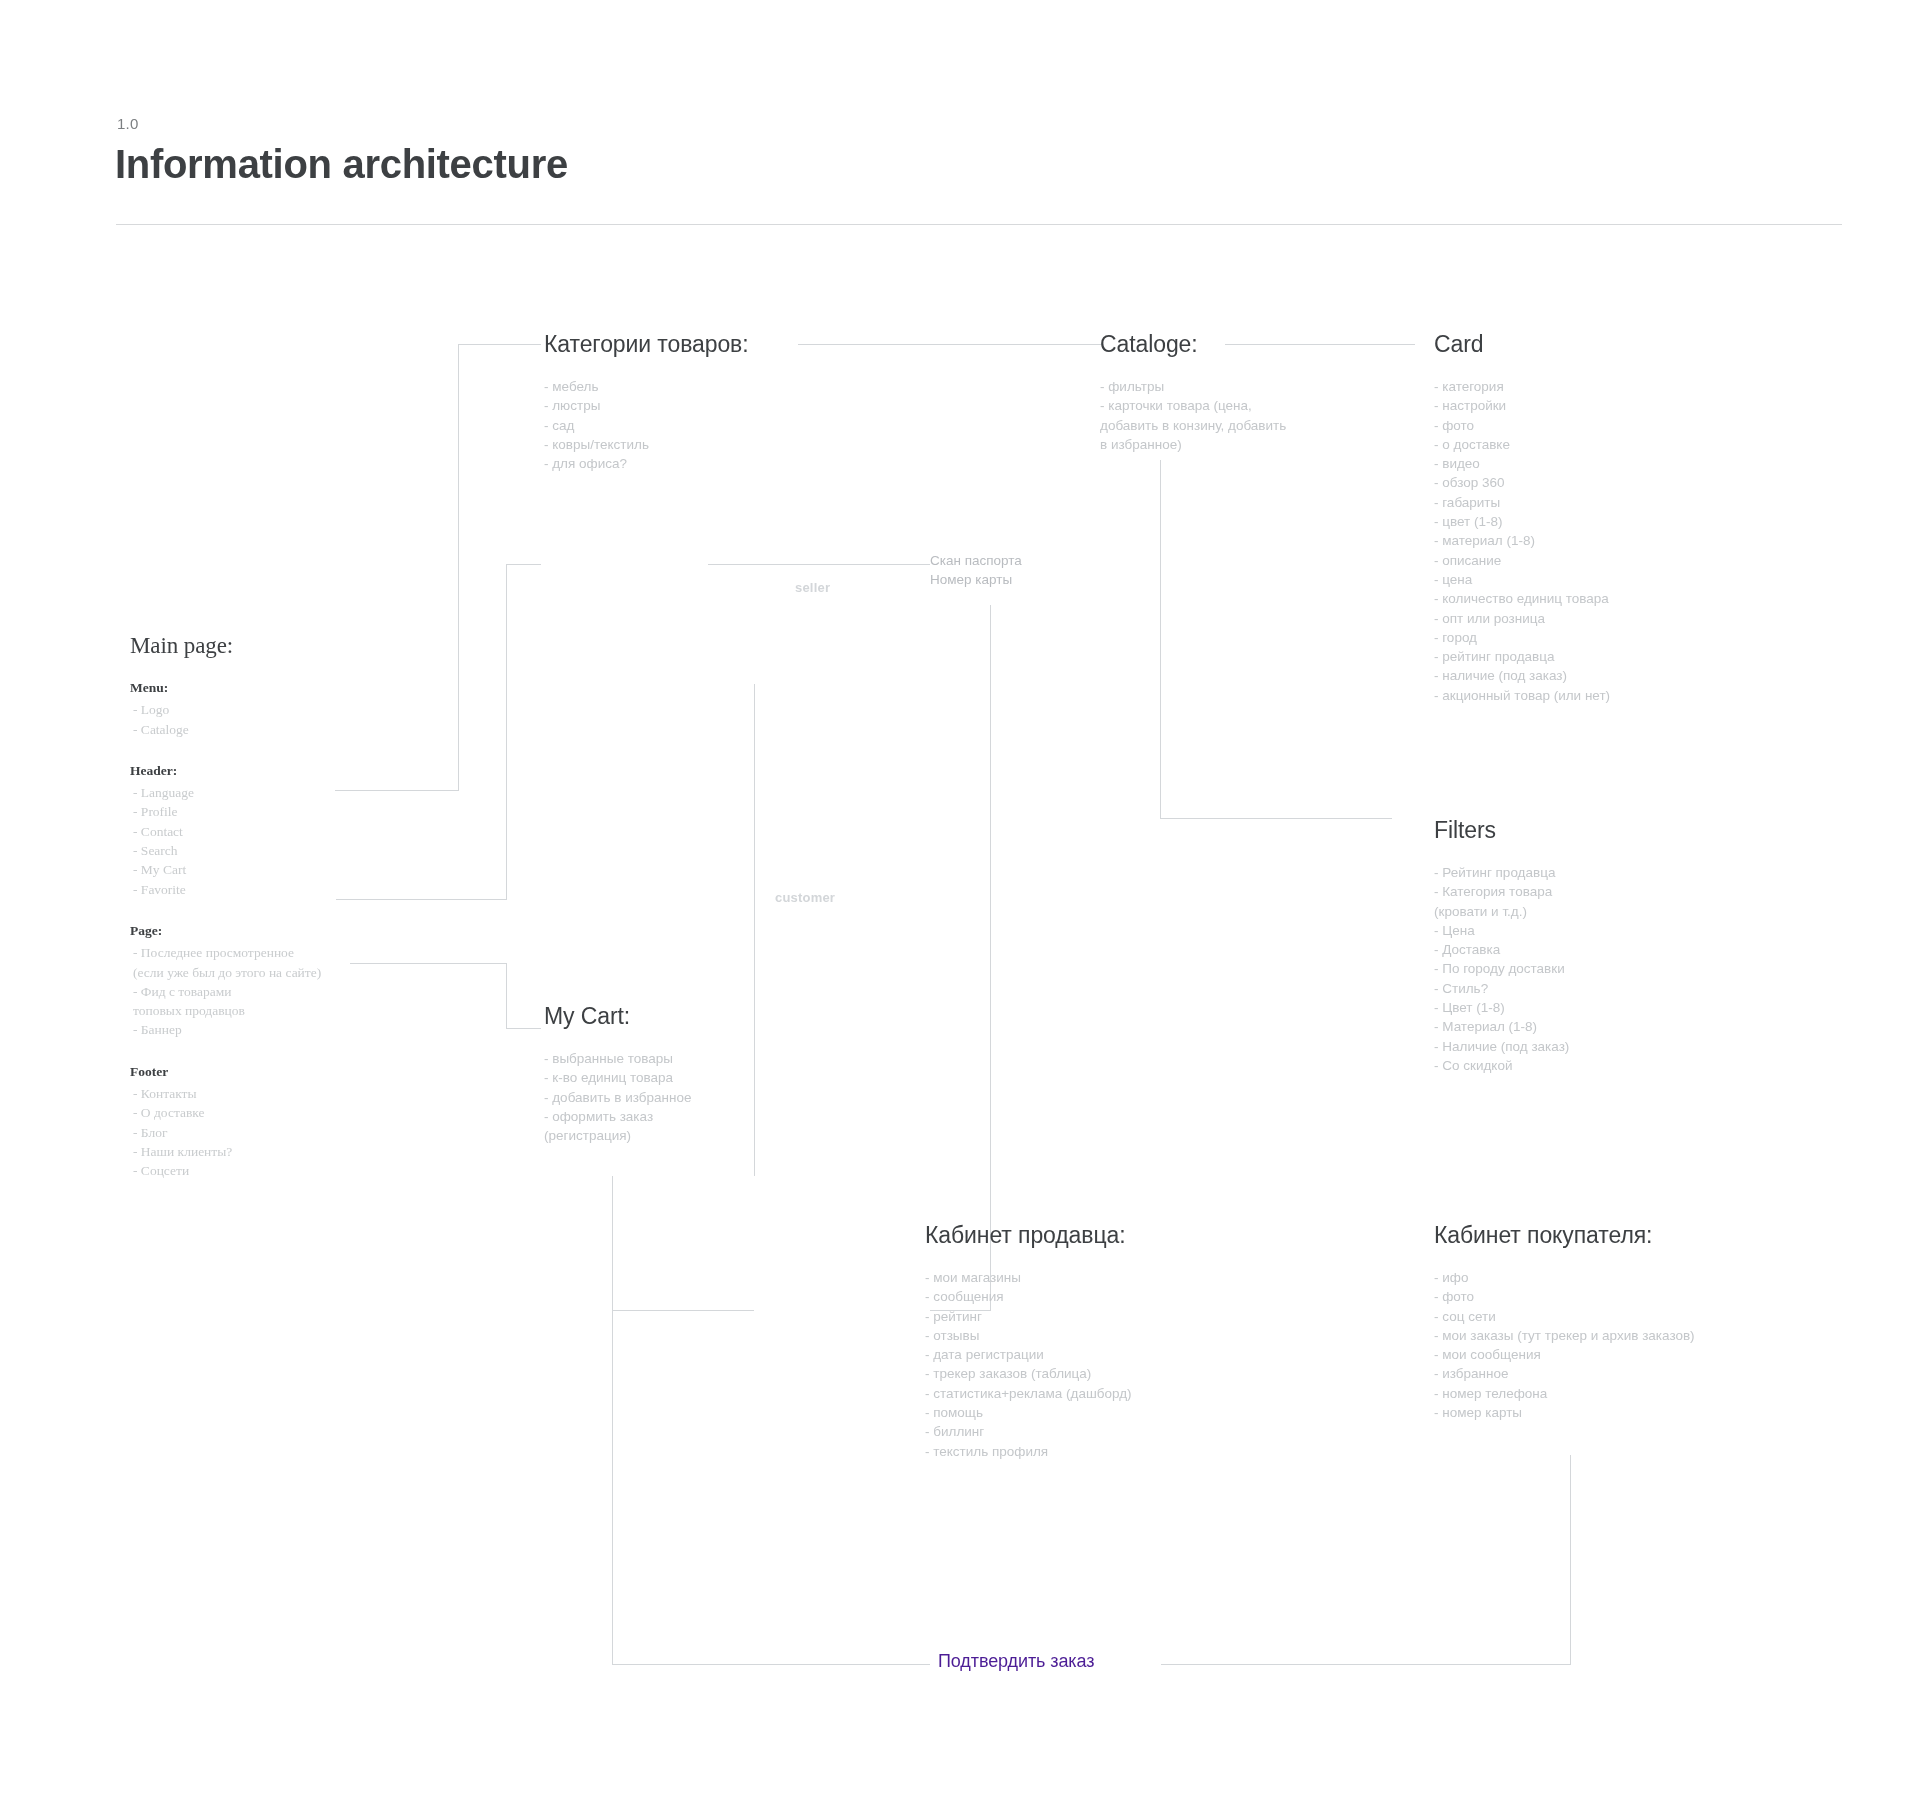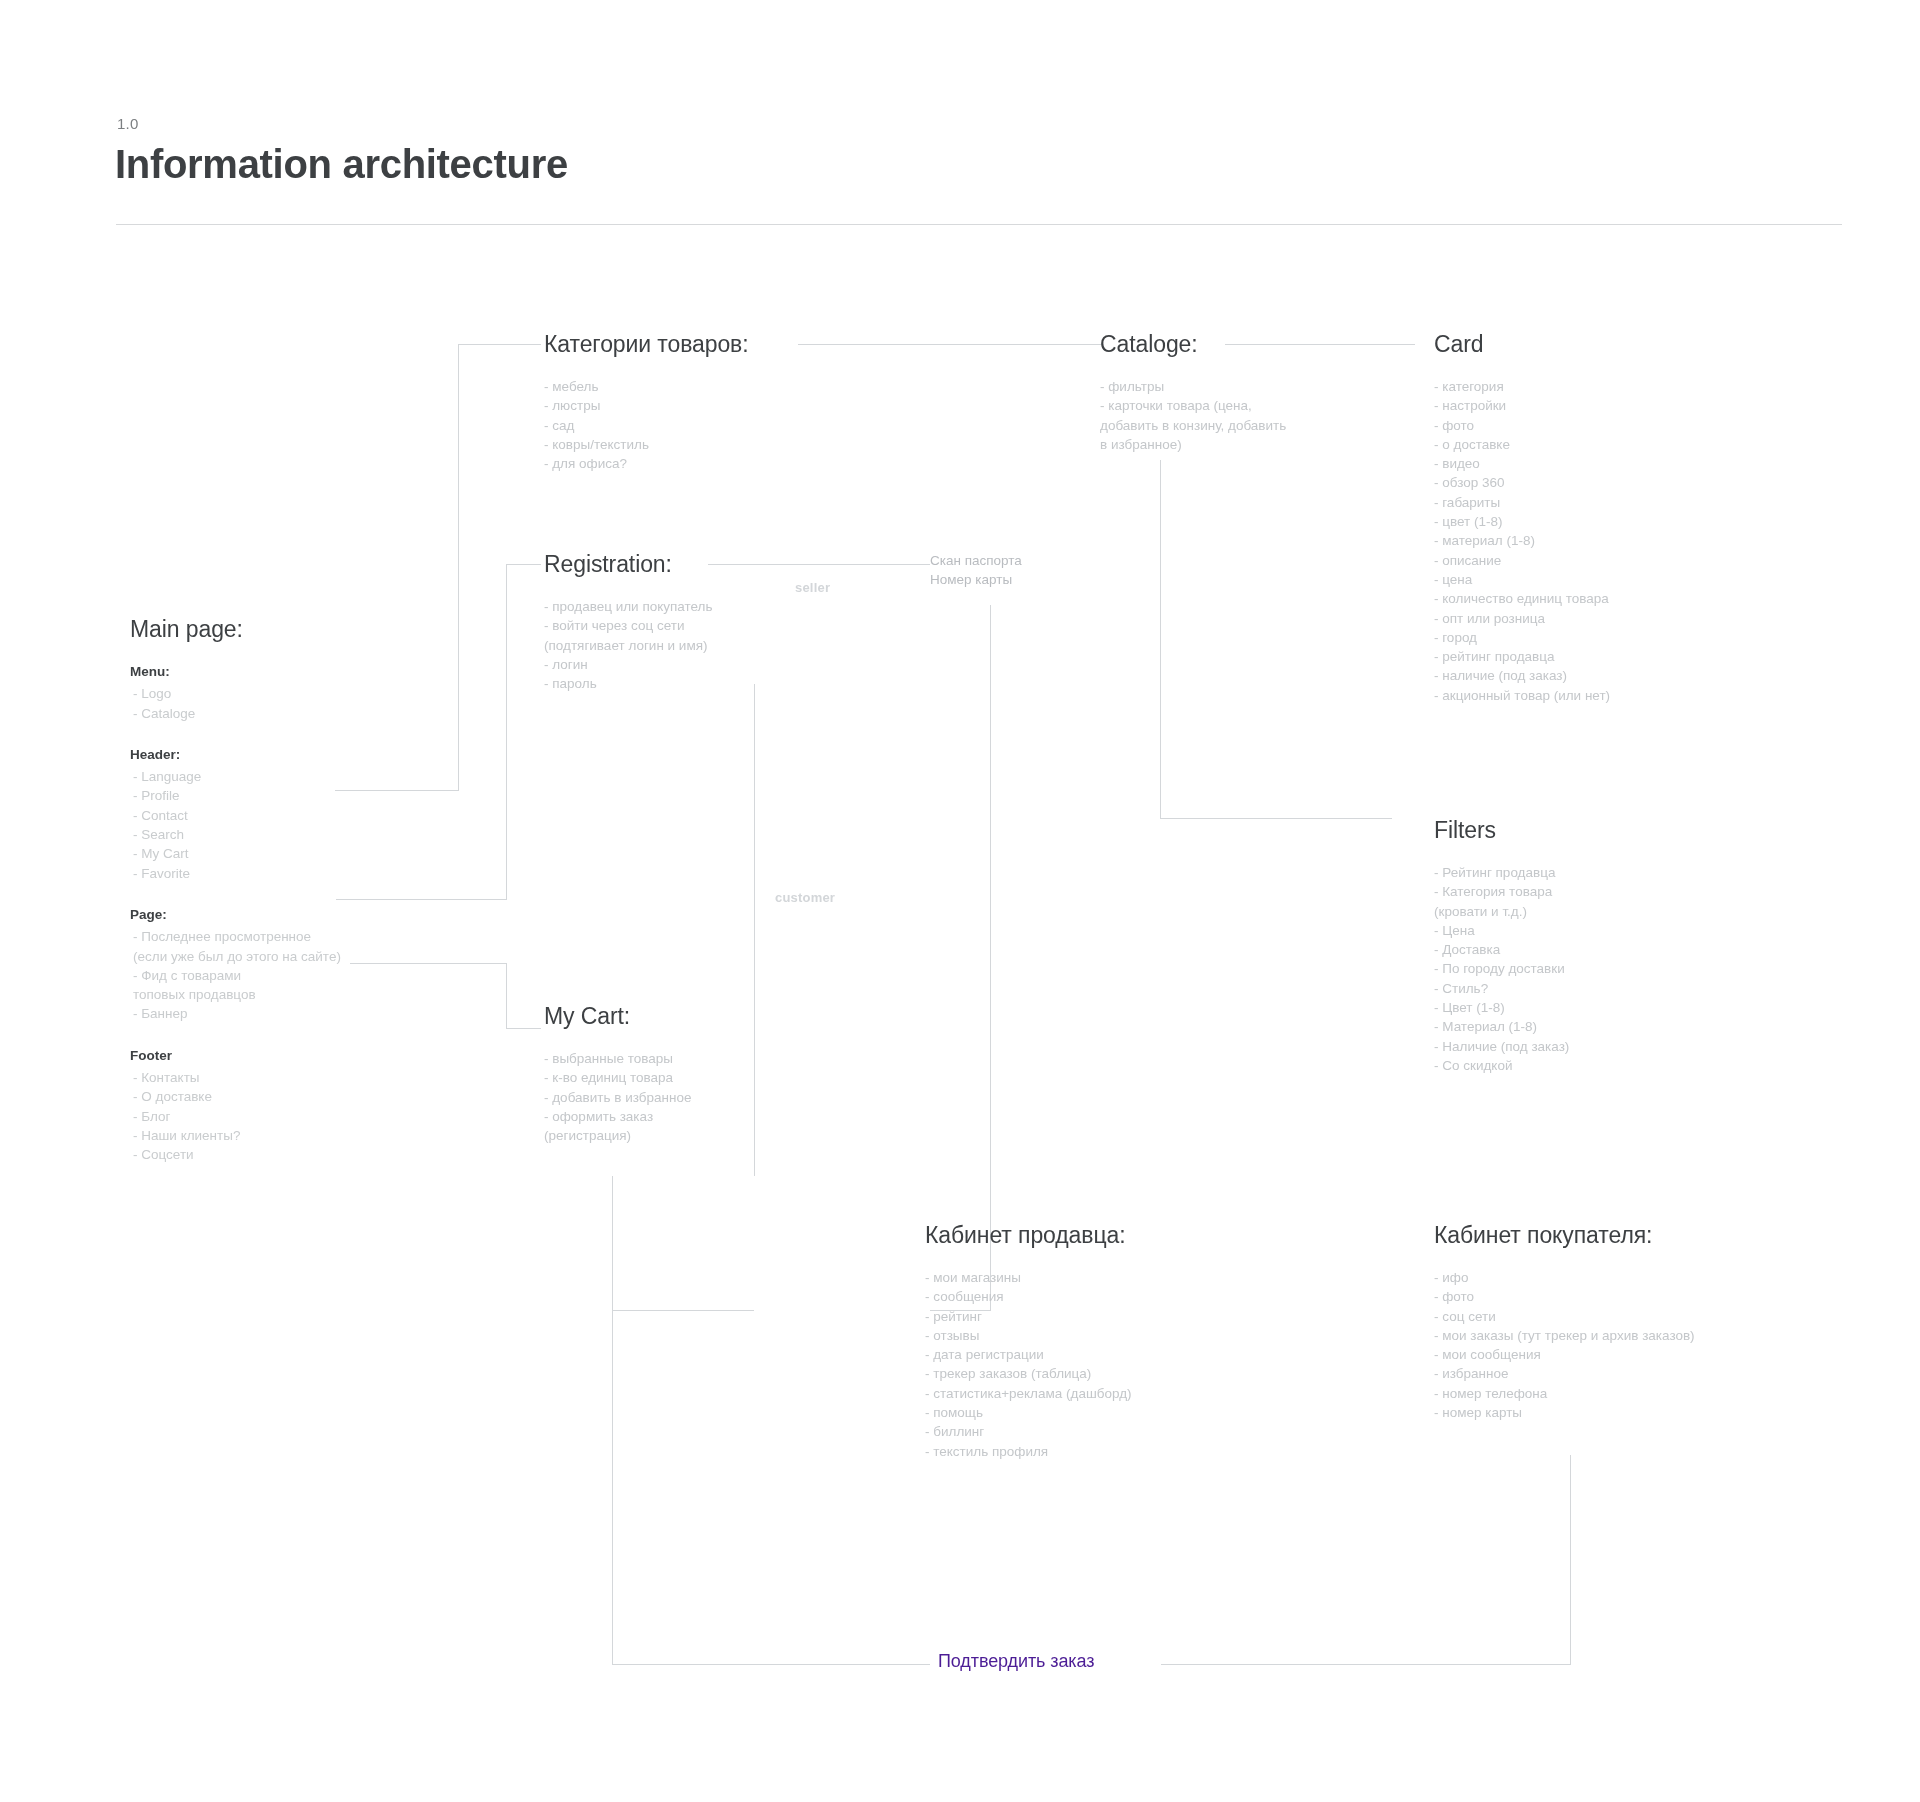--- a/index.html
+++ b/index.html
@@ -172,21 +172,21 @@
 
   <div class="ln-h" style="left:1161px; top:1664px; width:410px;"></div>
   <div class="ln-v" style="left:1570px; top:1455px; height:210px;"></div>
 
   <div class="ln-v" style="left:1160px; top:460px; height:358px;"></div>
   <div class="ln-h" style="left:1160px; top:818px; width:232px;"></div>
 
   <div class="lane-label" style="left:795px; top:540px;">seller</div>
   <div class="lane-label" style="left:775px; top:850px;">customer</div>
 
-  <div class="node" style="left:130px; top:616px; width:260px;">
+  <div class="node" style="left:130px; top:633px; width:260px;font-family:Liberation Serif, serif;">
     <div class="mp-title">Main page:</div>
 
     <div style="height:19px;"></div>
     <div class="mp-sub">Menu:</div>
     <ul class="mp-list">
       <li>- Logo</li>
       <li>- Cataloge</li>
     </ul>
 
     <div style="height:19px;"></div>
@@ -226,31 +226,20 @@
     <div style="height:19px;"></div>
     <ul class="node-list">
       <li>- мебель</li>
       <li>- люстры</li>
       <li>- сад</li>
       <li>- ковры/текстиль</li>
       <li>- для офиса?</li>
     </ul>
   </div>
 
-  <div class="node" style="left:544px; top:551px; width:300px;">
-    <div class="node-title">Registration:</div>
-    <div style="height:19px;"></div>
-    <ul class="node-list">
-      <li>- продавец или покупатель</li>
-      <li>- войти через соц сети</li>
-      <li>(подтягивает логин и имя)</li>
-      <li>- логин</li>
-      <li>- пароль</li>
-    </ul>
-  </div>
 
   <div class="side-note" style="left:930px; top:551px;">Скан паспорта</div>
   <div class="side-note" style="left:930px; top:570px;">Номер карты</div>
 
   <div class="node" style="left:1100px; top:331px; width:320px;">
     <div class="node-title">Cataloge:</div>
     <div style="height:19px;"></div>
     <ul class="node-list">
       <li>- фильтры</li>
       <li>- карточки товара (цена,</li>

